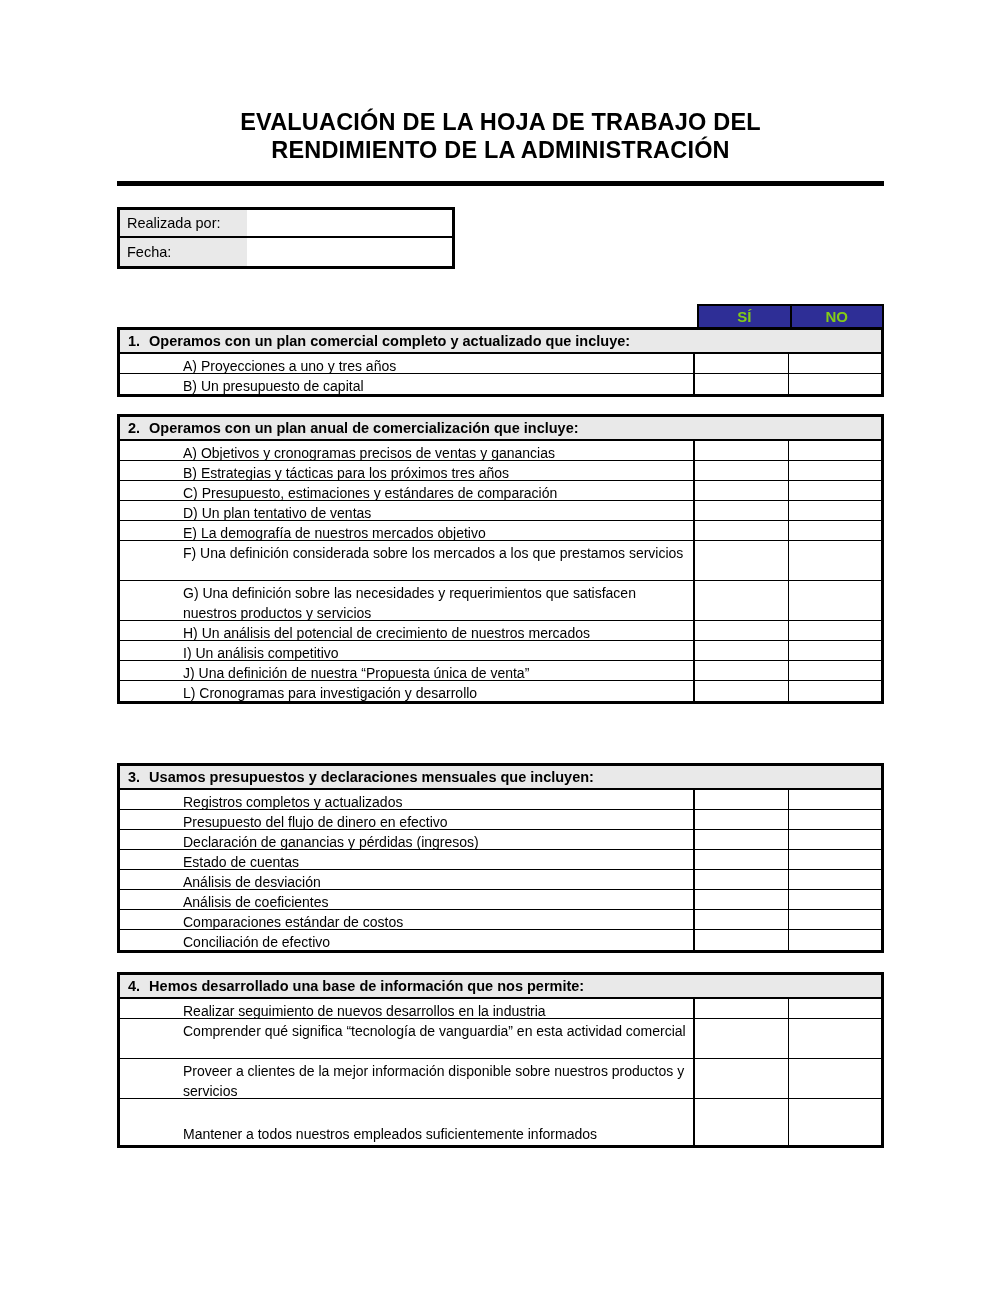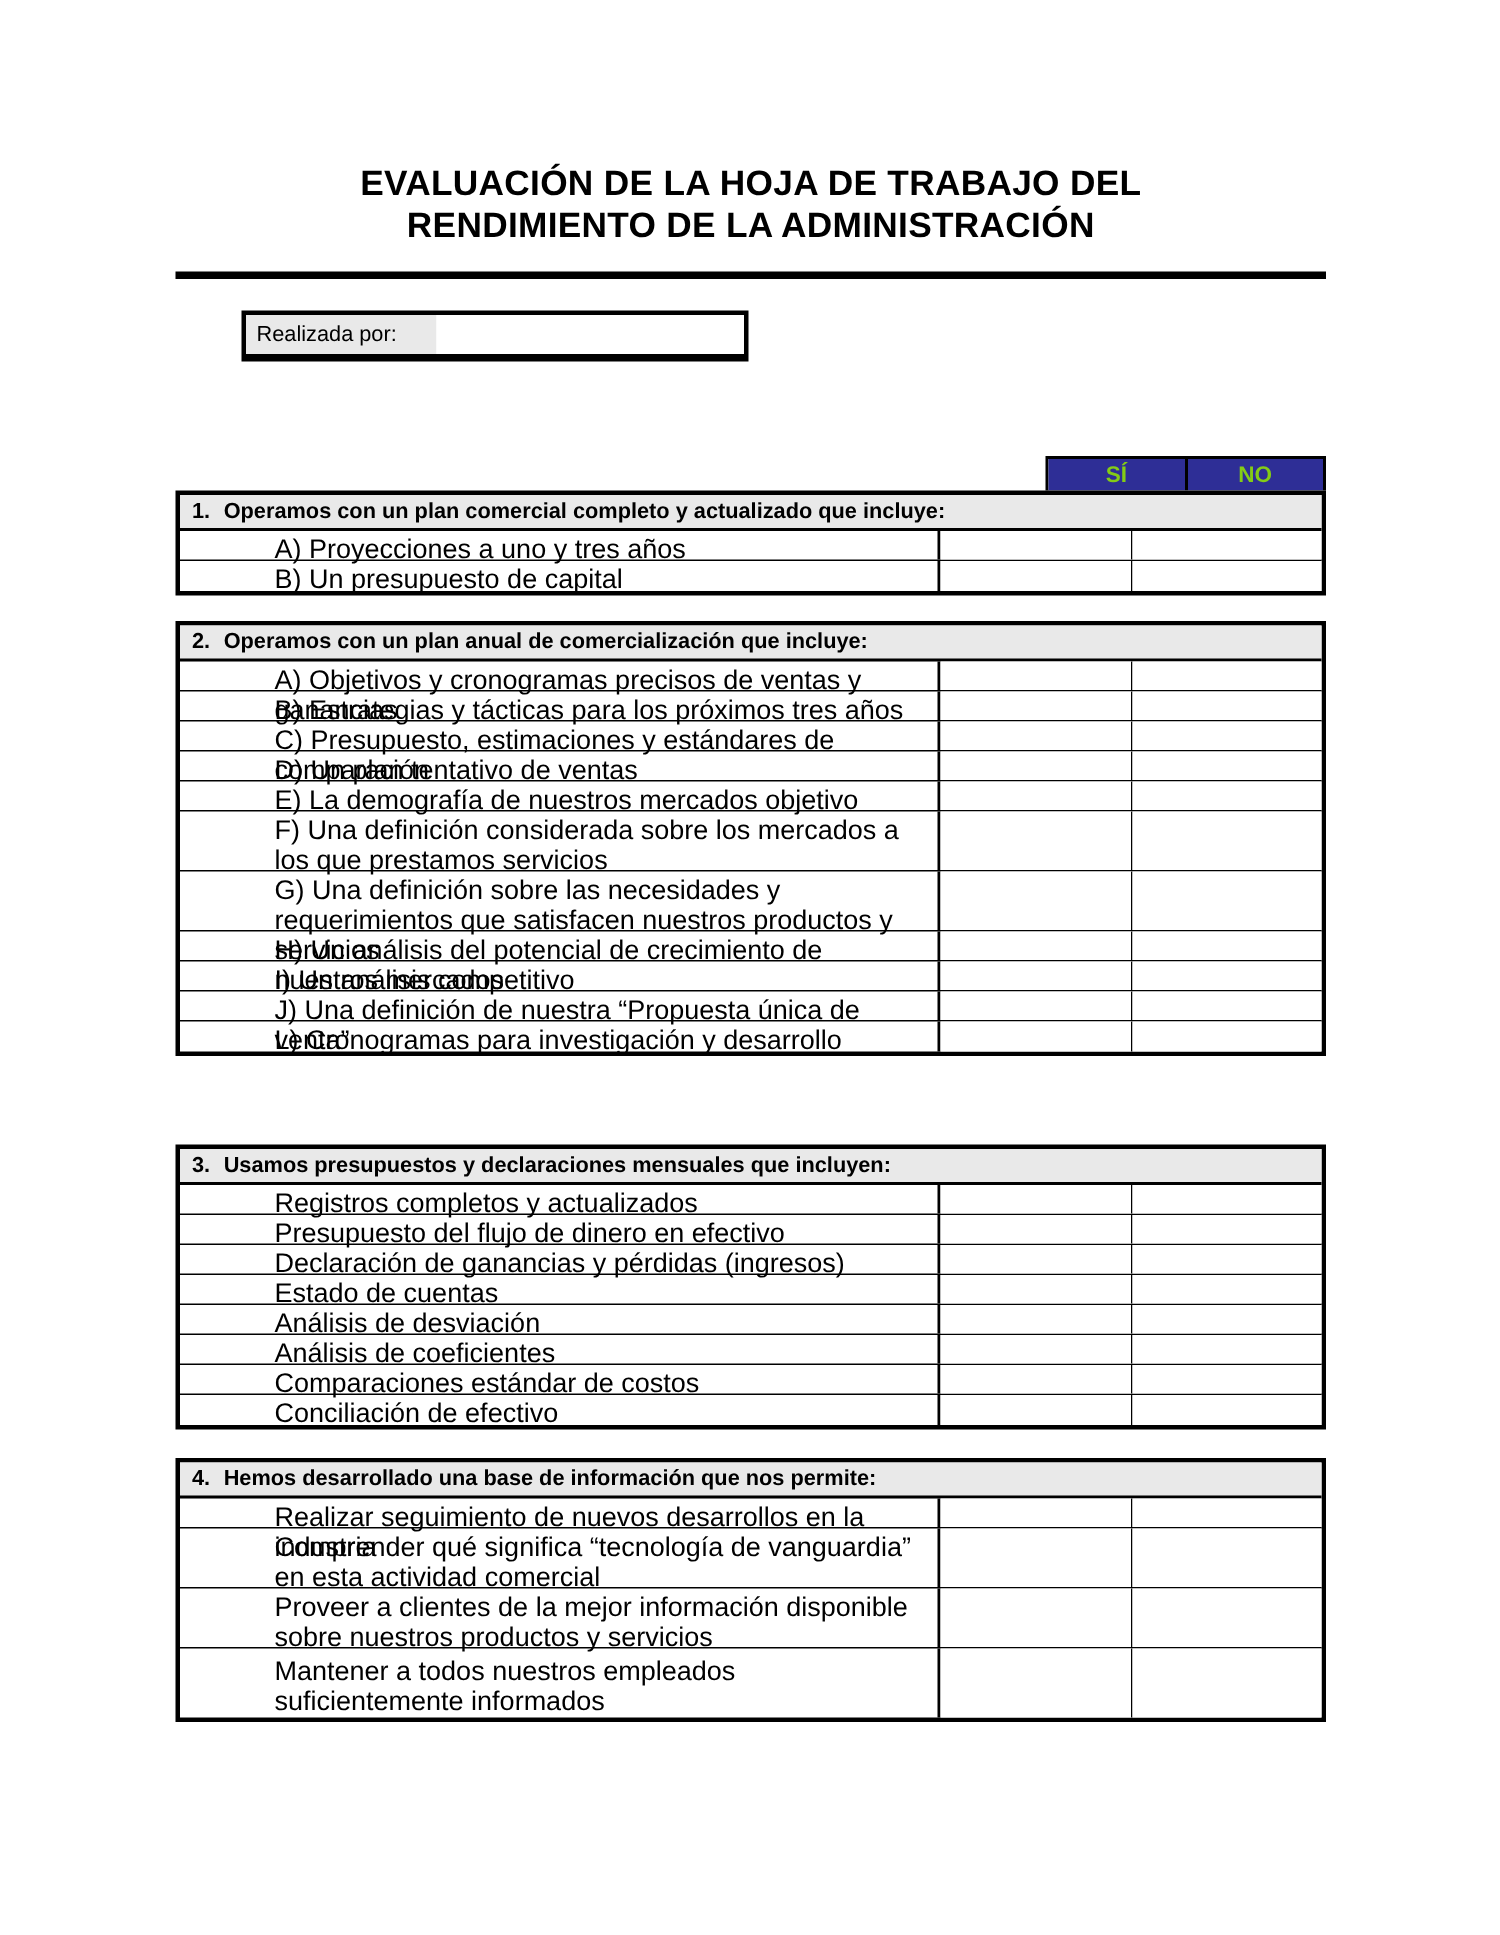--- a/index.html
+++ b/index.html
@@ -48,21 +48,20 @@
 
   
   .meta-box {
     position: absolute;
     left: 117px;
     top: 207px;
     width: 338px;
     border: 3px solid #000000;
     box-sizing: border-box;
     background: #ffffff;
-    margin-left: 44px;
   }
   .meta-row {
     display: flex;
     height: 28px;
     box-sizing: border-box;
   }
   .meta-row.first {
     border-bottom: 2px solid #000000;
   }
   .meta-label {
@@ -136,26 +135,26 @@
   }
   .row {
     display: flex;
     box-sizing: border-box;
     border-bottom: 1px solid #000000;
   }
   .row:last-child {
     border-bottom: none;
   }
   .row-text {
-    width: 507px;
+    width: 575px;
     box-sizing: border-box;
     padding-left: 63px;
     padding-right: 6px;
     padding-top: 2px;
-    font-size: 18px;
+    font-size: 14px;
     line-height: 20px;
     border-right: 2px solid #000000;
     display: flex;
     align-items: flex-start;
   }
   .row-text.bottom-align {
     align-items: flex-end;
     padding-bottom: 1px;
   }
   .row-box {
@@ -181,20 +180,24 @@
     <div class="title-line">RENDIMIENTO DE LA ADMINISTRACIÓN</div>
   </div>
 
   <div class="title-rule"></div>
 
   <div class="meta-box">
     <div class="meta-row first">
       <div class="meta-label">Realizada por:</div>
       <div class="meta-value"></div>
     </div>
+    <div class="meta-row">
+      <div class="meta-label">Fecha:</div>
+      <div class="meta-value"></div>
+    </div>
   </div>
 
   <div class="col-head">
     <div class="col-head-cell left">SÍ</div>
     <div class="col-head-cell">NO</div>
   </div>
 
   <div id="sections-host">
       <div class="section" style="top: 327px;">
         <div class="sec-title">

